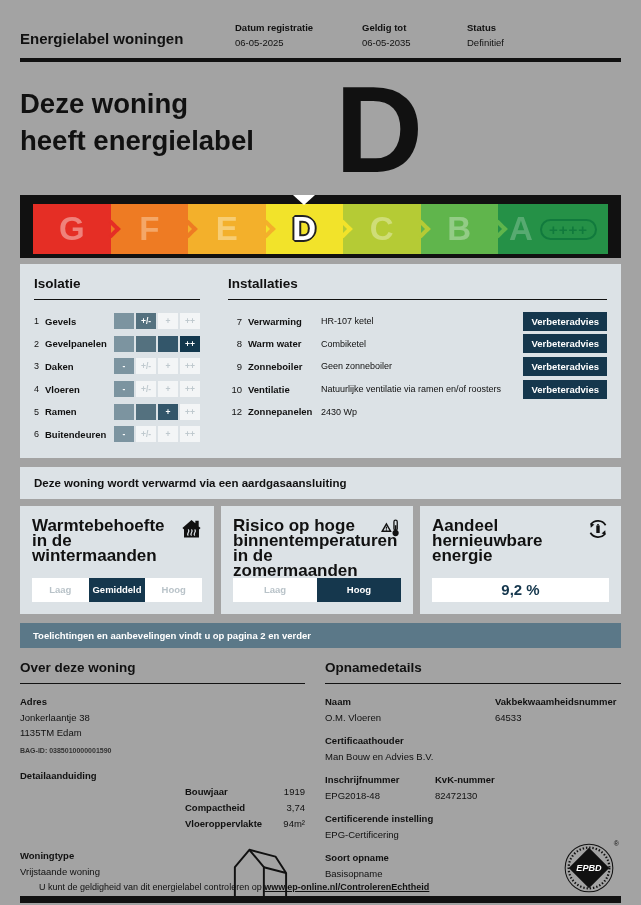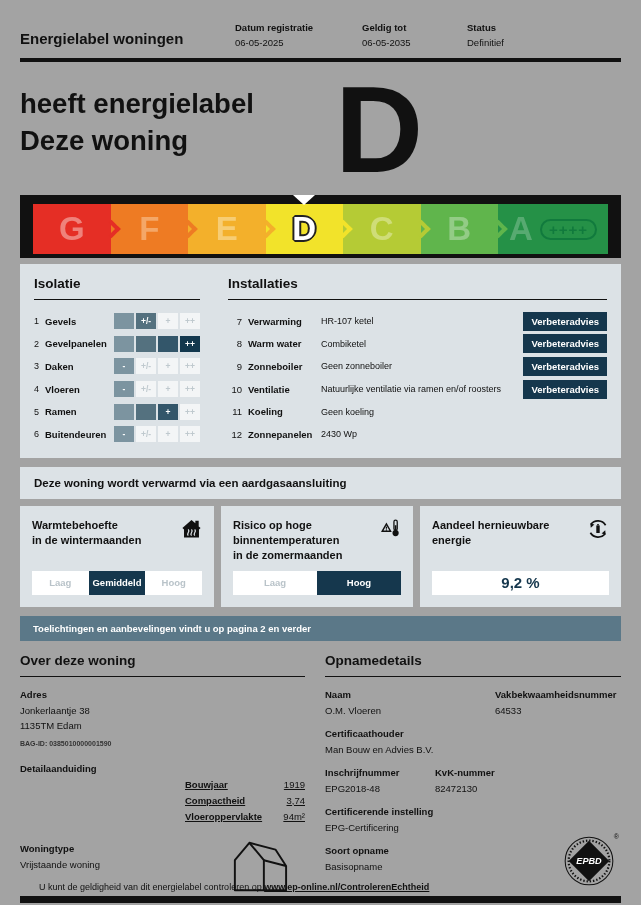--- a/index.html
+++ b/index.html
@@ -59,42 +59,42 @@
   .advice-btn { background:#15374d; color:#fff; font-size:9.5px; font-weight:bold;
                 padding:4px 8px; border:none; white-space:nowrap; cursor:pointer; }
 
   
   .gas { margin-top:9px; background:#dce2e6; font-size:11.5px; font-weight:bold; padding:10px 14px; }
 
   
   .inds { display:flex; gap:7px; margin-top:7px; }
   .ind { background:#dce2e6; padding:12px; position:relative; display:flex; flex-direction:column; min-height:101px; }
   .ind-1 { width:194px; } .ind-2 { width:192px; } .ind-3 { flex:1; }
-  .ind-title { font-size:11px; font-weight:bold; line-height:15px; padding-right:30px; }
+  .ind-title { font-size:17px; font-weight:bold; line-height:15px; padding-right:30px; }
   .ind-icon { position:absolute; top:11px; right:11px; }
   .ind-options { display:flex; margin-top:auto;align-items:flex-end; }
   .opt { flex:1; height:24px; background:#fff; color:#b9c3c9; font-size:9.5px; font-weight:bold;
          display:flex; align-items:center; justify-content:center; }
   .opt.selected { background:#15374d; color:#fff; }
   .ind-value { height:24px; background:#fff; color:#15374d; font-size:15px; font-weight:bold;
                display:flex; align-items:center; justify-content:center; margin-top:auto; }
 
   
   .note { margin-top:9px; background:#5b7888; color:#fff; font-size:9.5px; font-weight:bold; padding:7px 13px; }
 
   
   .bottom { display:flex; gap:20px; margin-top:12px; }
   .col-left { width:285px; }
   .col-right { flex:1; }
   .sec-h { font-size:13.5px; font-weight:bold; padding-bottom:8px; border-bottom:1.4px solid #111; margin-bottom:12px; }
   .fld-label { font-size:9.5px; font-weight:bold; margin-bottom:3px; }
   .fld-value { font-size:9.5px; line-height:15px; }
   .bag { font-size:7px; font-weight:bold; color:#333; margin-top:7px; }
   .detail-row { display:flex; margin-top:16px;flex-direction:column; }
-  .facts { margin-left:auto; width:120px;text-decoration:underline; }
+  .facts { margin-left:auto; width:120px; }
   .fact { display:flex; font-size:9.5px; line-height:16px; }
   .fact .fact-label { font-weight:bold; flex:1; }
   .wtype-row { display:flex; margin-top:18px; align-items:flex-start; }
   .house-svg { margin-left:auto; margin-right:14px; margin-top:-6px; }
   .grp-row { display:flex; margin-bottom:10px; }
   .g-naam { width:170px; } .g-insch { width:110px; }
   .soort-row { display:flex; align-items:flex-start; }
   .epbd { margin-left:auto; margin-right:6px; margin-top:-10px; position:relative; }
   .epbd .reg { position:absolute; top:-2px; right:-4px; font-size:7px; }
 
@@ -121,22 +121,22 @@
         <div>06-05-2035</div>
       </div>
       <div class="hdr-field hf-4">
         <div class="lbl">Status</div>
         <div>Definitief</div>
       </div>
     </div>
 
     <div class="hero">
       <div class="hero-text">
+        <div>Deze woning</div>
         <div>heeft energielabel</div>
-        <div>Deze woning</div>
       </div>
       <div class="hero-label">D</div>
     </div>
 
     <div class="scale">
 
     <div class="seg" style="background: rgb(229, 46, 37); z-index: 10;">
           <span class="seg-letter" style="color: rgb(239, 130, 123);">G</span>
           <div class="chev" style="border-color: rgb(229, 46, 37);"></div>
         </div>
@@ -254,25 +254,20 @@
               <span class="inst-num">9</span>
               <span class="inst-label">Zonneboiler</span>
               <span class="inst-value">Geen zonneboiler</span>
               <button class="advice-btn">Verbeteradvies</button>
             </div>
             <div class="inst-row">
               <span class="inst-num">10</span>
               <span class="inst-label">Ventilatie</span>
               <span class="inst-value">Natuurlijke ventilatie via ramen en/of roosters</span>
               <button class="advice-btn">Verbeteradvies</button>
-            </div>
-            <div class="inst-row">
-              <span class="inst-num">11</span>
-              <span class="inst-label">Koeling</span>
-              <span class="inst-value">Geen koeling</span>
             </div>
             <div class="inst-row">
               <span class="inst-num">12</span>
               <span class="inst-label">Zonnepanelen</span>
               <span class="inst-value">2430 Wp</span>
             </div>
           </div>
       </div>
     </div>
 

